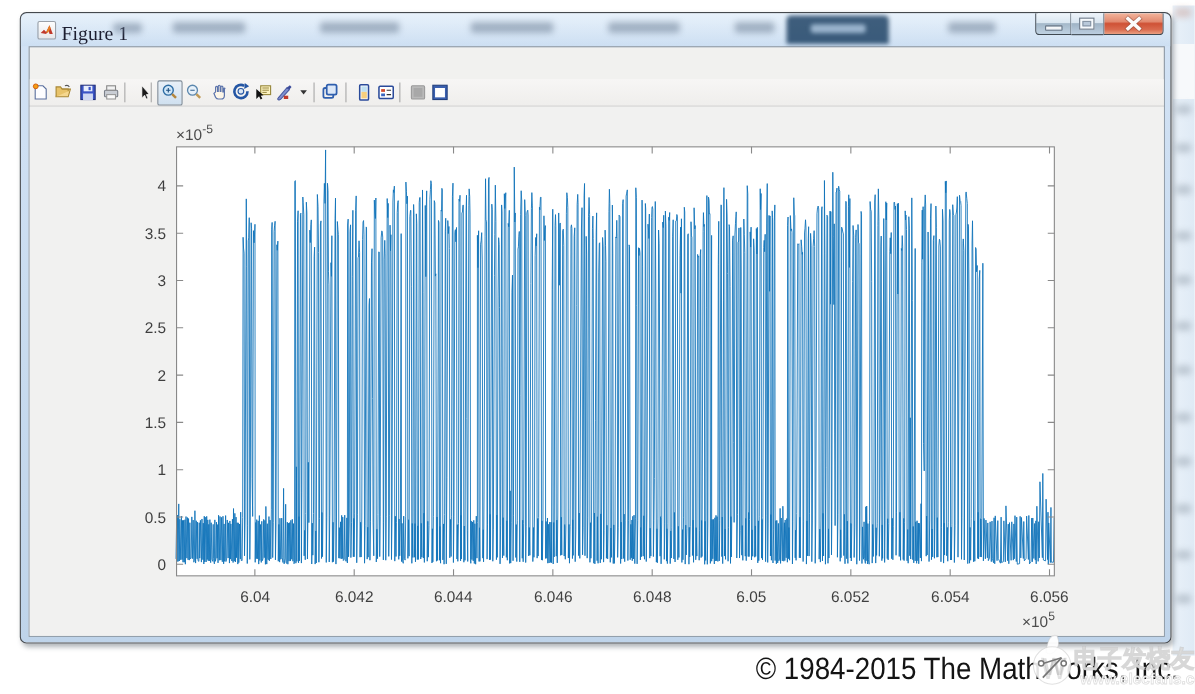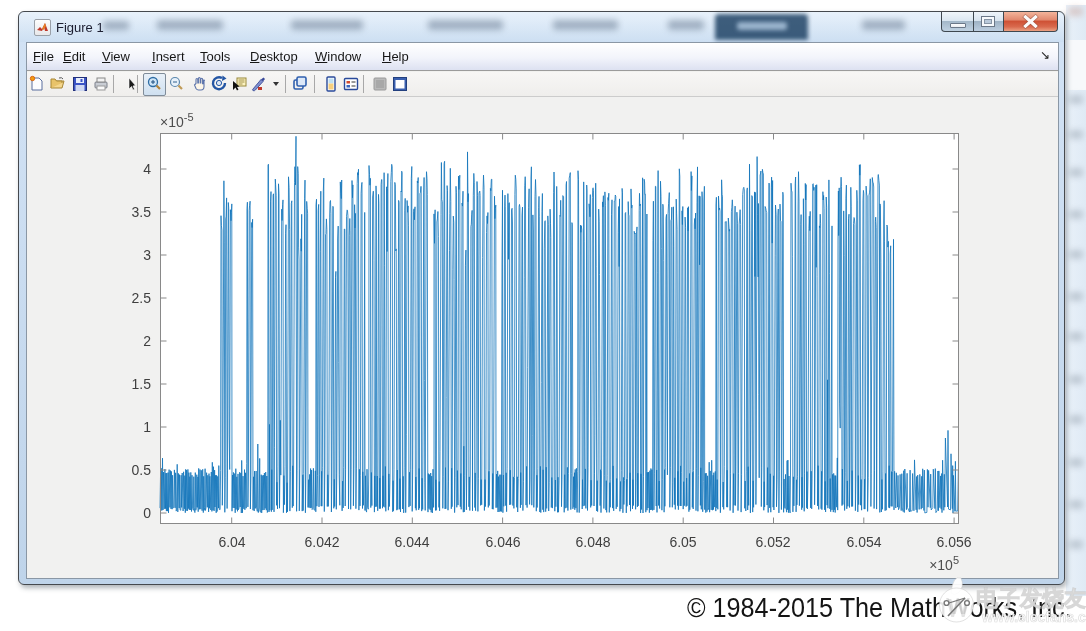--- a/index.html
+++ b/index.html
@@ -7,21 +7,21 @@
               font-family:"Liberation Sans", sans-serif; }
   .bgblob { position:absolute; border-radius:3px; filter:blur(3px); }
   #win { position:absolute; left:18px; top:11px; width:1047px; height:574px;
          border:1px solid #45494e; border-radius:6px;
          background:linear-gradient(#d3e3f5,#bfd4ea);
          box-shadow:2px 3px 5px rgba(80,90,100,0.45); }
   #titlebar { position:absolute; left:0; top:0; width:100%; height:30px;
               border-radius:6px 6px 0 0;
               background:linear-gradient(rgba(240,247,253,0.72), rgba(200,220,240,0.52));
   }
-  #titletext { position:absolute; left:37px; top:8px; font-size:13px; color:#1c1e30; }
+  #titletext { position:absolute; left:37px; top:8px; font-size:18px; color:#1c1e30;font-family:Liberation Serif, serif; }
   #mlicon { position:absolute; left:15px; top:7px; width:17px; height:17px;
             background:linear-gradient(#fdfdfd,#e8e8ea); border:1px solid #9aa0a8; border-radius:2px; }
   #capbtns { position:absolute; right:6px; top:0; height:20px; display:flex; }
   .cap { height:20px; border:1px solid #3f4850; border-top:none; position:relative; }
   #btnmin  { width:33px; border-radius:0 0 0 4px;
      background:linear-gradient(#f0f6fb 0%,#dbe7f1 45%,#a4b8c9 50%,#c0d2e2 100%); }
   #btnmax  { width:29px; border-left:none; border-right:none;
      background:linear-gradient(#eef4fa 0%,#d8e4ef 45%,#9fb3c5 50%,#bccee0 100%); }
   #btnclose{ width:55px; border-radius:0 0 4px 0;
      background:linear-gradient(#f3b49b 0%,#e28a70 40%,#cf5236 50%,#d96a4e 78%,#eba183 100%); }
@@ -96,31 +96,20 @@
         </div>
       </div>
     <div class="cap" id="btnclose">
       <svg width="53" height="18" style="position:absolute;left:0;top:1px;">
         <path d="M21.5 4 L31.5 13 M31.5 4 L21.5 13" stroke="#8a4a3a" stroke-width="4.6" fill="none" stroke-linecap="square" opacity="0.55"></path>
         <path d="M21.5 4 L31.5 13 M31.5 4 L21.5 13" stroke="#fbfbfb" stroke-width="3.2" fill="none" stroke-linecap="square"></path>
       </svg>
     </div>
   </div>
   <div id="client">
-    <div id="menubar">
-      <span class="mi" style="left:6px"><u>F</u>ile</span>
-      <span class="mi" style="left:36px"><u>E</u>dit</span>
-      <span class="mi" style="left:75px"><u>V</u>iew</span>
-      <span class="mi" style="left:125px"><u>I</u>nsert</span>
-      <span class="mi" style="left:173px"><u>T</u>ools</span>
-      <span class="mi" style="left:223px"><u>D</u>esktop</span>
-      <span class="mi" style="left:288px"><u>W</u>indow</span>
-      <span class="mi" style="left:355px"><u>H</u>elp</span>
-      <span style="position:absolute;right:8px;top:5px;font-size:12px;color:#222;">↘</span>
-    </div>
     <div id="toolbar">
         <div style="position:absolute;left:1px;top:3px;width:18px;height:18px;"><svg width="18" height="18">
             <path d="M4 3 h7 l3 3 v9 h-10 z" fill="#fdfdff" stroke="#5a6f9e"></path>
             <circle cx="4.5" cy="3.5" r="2.2" fill="#f39c12" stroke="#d35400" stroke-width="0.8"></circle>
           </svg></div>
 <div style="position:absolute;left:22px;top:3px;width:18px;height:18px;"><svg width="18" height="18">
             <path d="M2 13 L4 6 H15 L13 13 Z" fill="#f5d78e" stroke="#a88734"></path>
             <path d="M2 13 V4 h4 l1.5 2 H13 v2" fill="#e8c36a" stroke="#a88734"></path>
             <path d="M10 3 q3 -1 4 1" stroke="#555" fill="none"></path>
           </svg></div>

